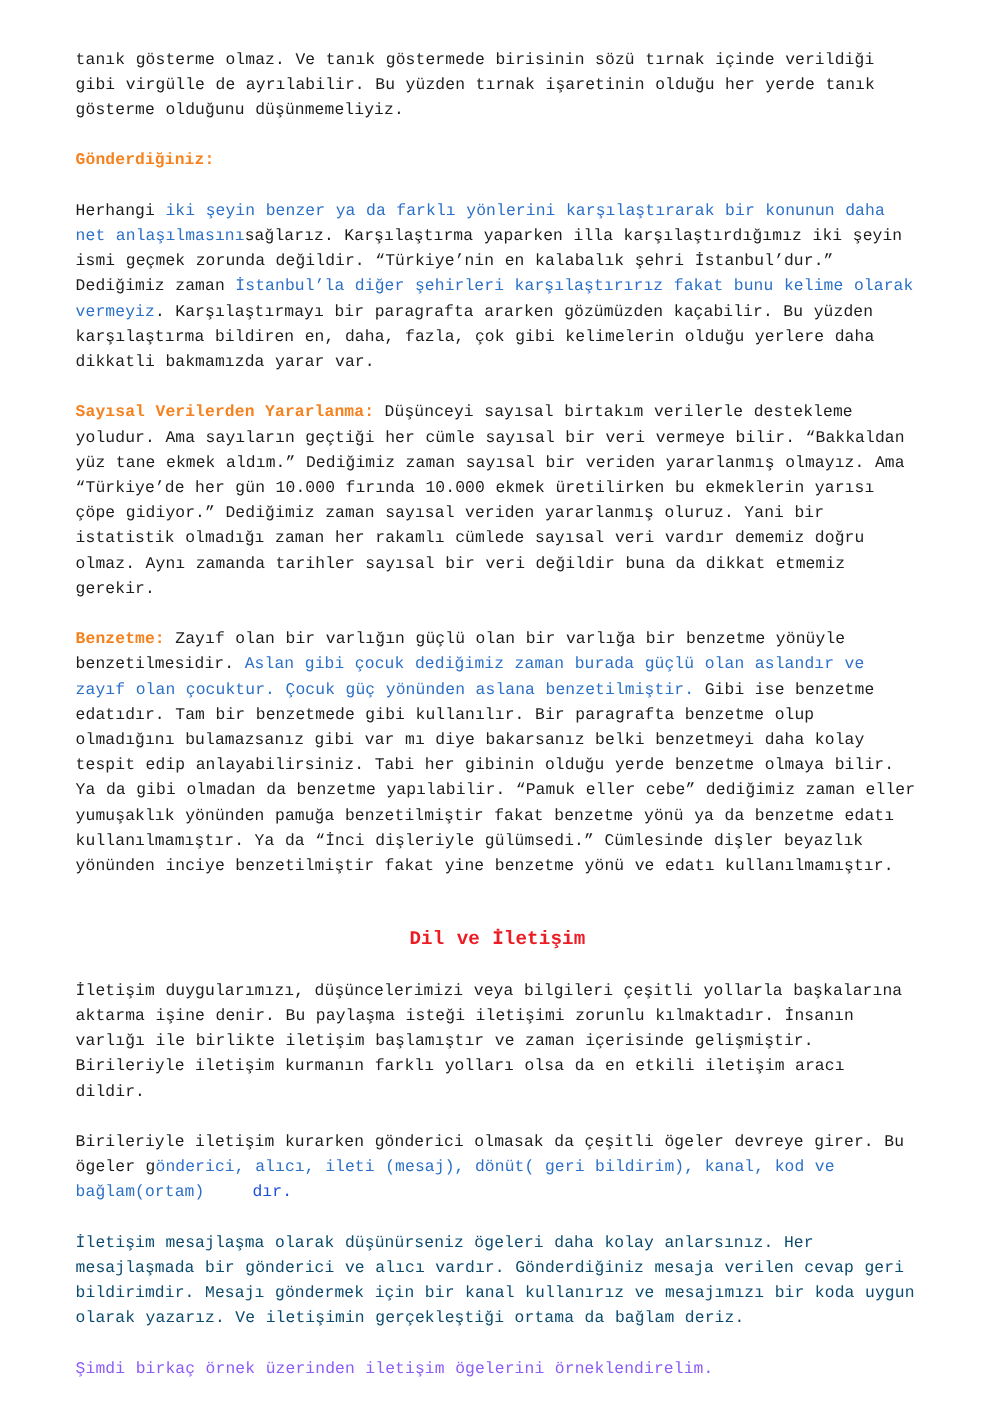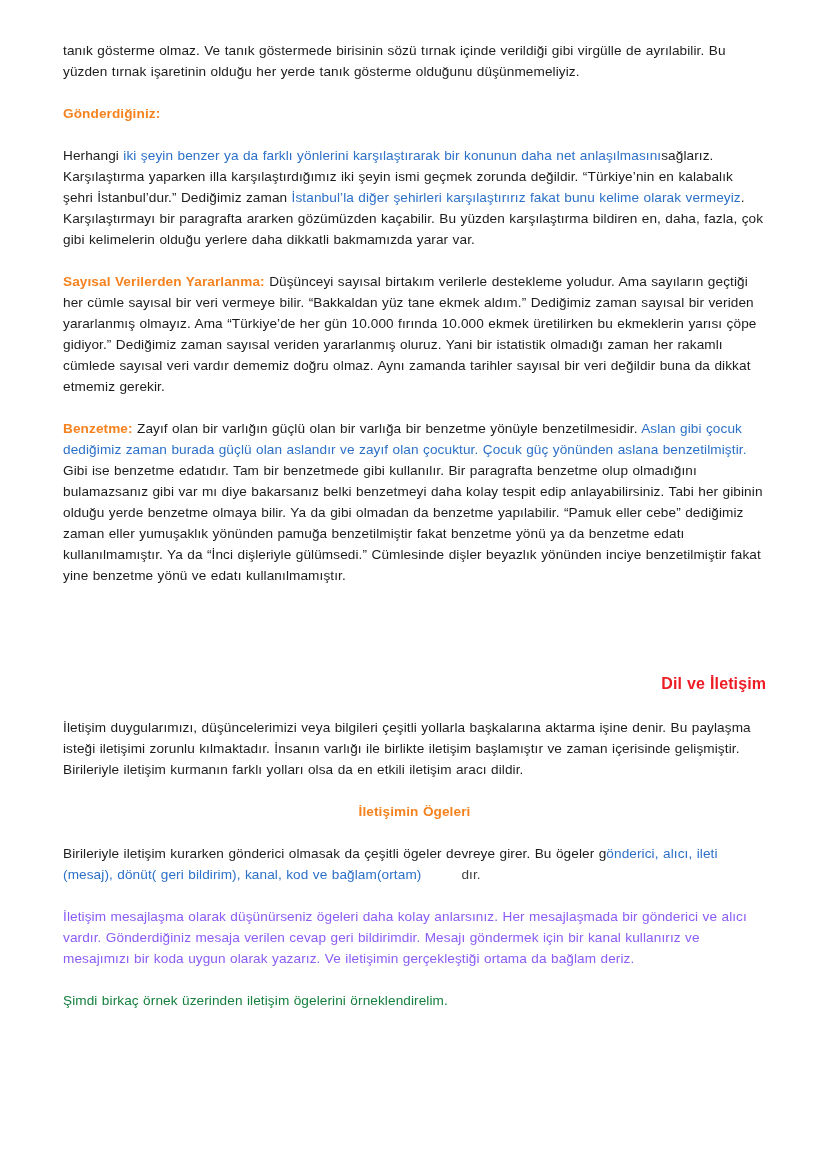--- a/index.html
+++ b/index.html
@@ -2,59 +2,58 @@
 <html lang="tr"><head>
 <meta charset="utf-8">
 <style>
   html, body { margin: 0; padding: 0; background: #ffffff; }
   .page {
     position: relative;
     width: 828px;
     height: 1163px;
     background: #ffffff;
     overflow: hidden;
-    font-family: Liberation Sans, sans-serif;
+    font-family: Liberation Mono, monospace;
     border-radius: 10px;
   }
   .content {
     position: absolute;
     left: 63px;
     top: 40px;
     width: 703px;
   }
   .block {
     font-size: 13.6px;
     line-height: 21px;
     margin: 0 0 21px 0;
     color: #1c1c1c;
     letter-spacing: 0.1px;
     word-spacing: 0.5px;
   }
   .block.center { text-align: center; }
   .block.large { font-size: 16px; line-height: 24px; }
-  .block.gap { margin-top: 86px; text-align: right; }
+  .block.gap { margin-top: 38px; }
   .table-edge {
     position: absolute;
     left: 305px;
     top: 1163px;
     width: 183px;
     height: 8px;
   }
 </style>
 </head>
 <body>
 
 <div class="page">
   <div class="content" id="doc">
       <div class="block"><span style="color: rgb(28, 28, 28);">tanık gösterme olmaz. Ve tanık göstermede birisinin sözü tırnak içinde verildiği gibi virgülle de ayrılabilir. Bu yüzden tırnak işaretinin olduğu her yerde tanık gösterme olduğunu düşünmemeliyiz.</span></div>
       <div class="block"><span style="color: rgb(245, 130, 31); font-weight: bold;">Gönderdiğiniz:</span></div>
       <div class="block"><span style="color: rgb(28, 28, 28);">Herhangi </span><span style="color: rgb(44, 112, 200);">iki şeyin benzer ya da farklı yönlerini karşılaştırarak bir konunun daha net anlaşılmasını</span><span style="color: rgb(28, 28, 28);">sağlarız. Karşılaştırma yaparken illa karşılaştırdığımız iki şeyin ismi geçmek zorunda değildir. “Türkiye’nin en kalabalık şehri İstanbul’dur.” Dediğimiz zaman </span><span style="color: rgb(44, 112, 200);">İstanbul’la diğer şehirleri karşılaştırırız fakat bunu kelime olarak vermeyiz</span><span style="color: rgb(28, 28, 28);">. Karşılaştırmayı bir paragrafta ararken gözümüzden kaçabilir. Bu yüzden karşılaştırma bildiren en, daha, fazla, çok gibi kelimelerin olduğu yerlere daha dikkatli bakmamızda yarar var.</span></div>
       <div class="block"><span style="color: rgb(245, 130, 31); font-weight: bold;">Sayısal Verilerden Yararlanma: </span><span style="color: rgb(28, 28, 28);">Düşünceyi sayısal birtakım verilerle destekleme yoludur. Ama sayıların geçtiği her cümle sayısal bir veri vermeye bilir. “Bakkaldan yüz tane ekmek aldım.” Dediğimiz zaman sayısal bir veriden yararlanmış olmayız. Ama “Türkiye’de her gün 10.000 fırında 10.000 ekmek üretilirken bu ekmeklerin yarısı çöpe gidiyor.” Dediğimiz zaman sayısal veriden yararlanmış oluruz. Yani bir istatistik olmadığı zaman her rakamlı cümlede sayısal veri vardır dememiz doğru olmaz. Aynı zamanda tarihler sayısal bir veri değildir buna da dikkat etmemiz gerekir.</span></div>
       <div class="block"><span style="color: rgb(245, 130, 31); font-weight: bold;">Benzetme: </span><span style="color: rgb(28, 28, 28);">Zayıf olan bir varlığın güçlü olan bir varlığa bir benzetme yönüyle benzetilmesidir. </span><span style="color: rgb(44, 112, 200);">Aslan gibi çocuk dediğimiz zaman burada güçlü olan aslandır ve zayıf olan çocuktur. Çocuk güç yönünden aslana benzetilmiştir.</span><span style="color: rgb(28, 28, 28);"> Gibi ise benzetme edatıdır. Tam bir benzetmede gibi kullanılır. Bir paragrafta benzetme olup olmadığını bulamazsanız gibi var mı diye bakarsanız belki benzetmeyi daha kolay tespit edip anlayabilirsiniz. Tabi her gibinin olduğu yerde benzetme olmaya bilir. Ya da gibi olmadan da benzetme yapılabilir. “Pamuk eller cebe” dediğimiz zaman eller yumuşaklık yönünden pamuğa benzetilmiştir fakat benzetme yönü ya da benzetme edatı kullanılmamıştır. Ya da “İnci dişleriyle gülümsedi.” Cümlesinde dişler beyazlık yönünden inciye benzetilmiştir fakat yine benzetme yönü ve edatı kullanılmamıştır.</span></div>
       <div class="block center large gap"><span style="color: rgb(237, 28, 36); font-weight: bold;">Dil ve İletişim</span></div>
       <div class="block"><span style="color: rgb(28, 28, 28);">İletişim duygularımızı, düşüncelerimizi veya bilgileri çeşitli yollarla başkalarına aktarma işine denir. Bu paylaşma isteği iletişimi zorunlu kılmaktadır. İnsanın varlığı ile birlikte iletişim başlamıştır ve zaman içerisinde gelişmiştir. Birileriyle iletişim kurmanın farklı yolları olsa da en etkili iletişim aracı dildir.</span></div>
-      <div class="block center"><span style="color: rgb(245, 130, 31); font-weight: bold;">İletişimin Ögeleri</span></div>
-      <div class="block"><span style="color: rgb(28, 28, 28);">Birileriyle iletişim kurarken gönderici olmasak da çeşitli ögeler devreye girer. Bu ögeler g</span><span style="color: rgb(44, 112, 200);">önderici, alıcı, ileti (mesaj), dönüt( geri bildirim), kanal, kod ve bağlam(ortam)</span><span style="color: #404040; padding-left: 40px;">dır.</span></div>
-      <div class="block"><span style="color: #8b5cf6; text-align: right;">İletişim mesajlaşma olarak düşünürseniz ögeleri daha kolay anlarsınız. Her mesajlaşmada bir gönderici ve alıcı vardır. Gönderdiğiniz mesaja verilen cevap geri bildirimdir. Mesajı göndermek için bir kanal kullanırız ve mesajımızı bir koda uygun olarak yazarız. Ve iletişimin gerçekleştiği ortama da bağlam deriz.</span></div>
-      <div class="block"><span style="color: #15803d; margin-top: 43px;">Şimdi birkaç örnek üzerinden iletişim ögelerini örneklendirelim.</span></div>
+      <div class="block"><span style="color: rgb(28, 28, 28);">Birileriyle iletişim kurarken gönderici olmasak da çeşitli ögeler devreye girer. Bu ögeler g</span><span style="color: rgb(44, 112, 200);">önderici, alıcı, ileti (mesaj), dönüt( geri bildirim), kanal, kod ve bağlam(ortam)</span><span style="color: #1d4ed8; padding-left: 40px;">dır.</span></div>
+      <div class="block"><span style="color: #0c4a6e; text-align: right;">İletişim mesajlaşma olarak düşünürseniz ögeleri daha kolay anlarsınız. Her mesajlaşmada bir gönderici ve alıcı vardır. Gönderdiğiniz mesaja verilen cevap geri bildirimdir. Mesajı göndermek için bir kanal kullanırız ve mesajımızı bir koda uygun olarak yazarız. Ve iletişimin gerçekleştiği ortama da bağlam deriz.</span></div>
+      <div class="block"><span style="color: #8b5cf6; margin-top: 43px;">Şimdi birkaç örnek üzerinden iletişim ögelerini örneklendirelim.</span></div>
     </div>
   <div class="table-edge" id="tableEdge" style="background: rgb(68, 114, 196);"></div>
 </div>
 
 </body></html>

